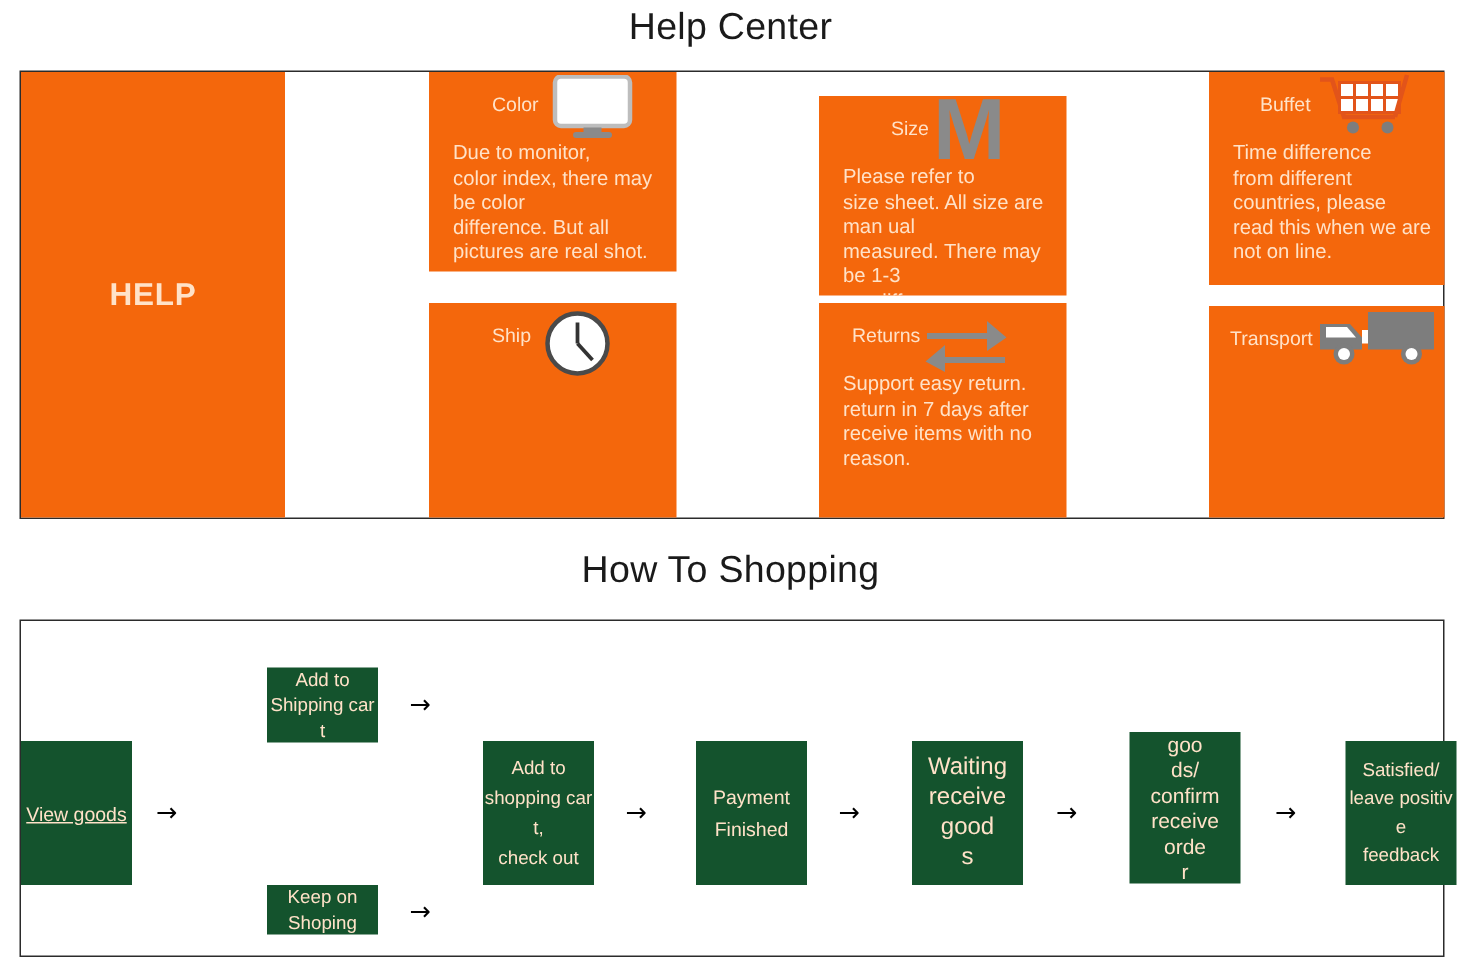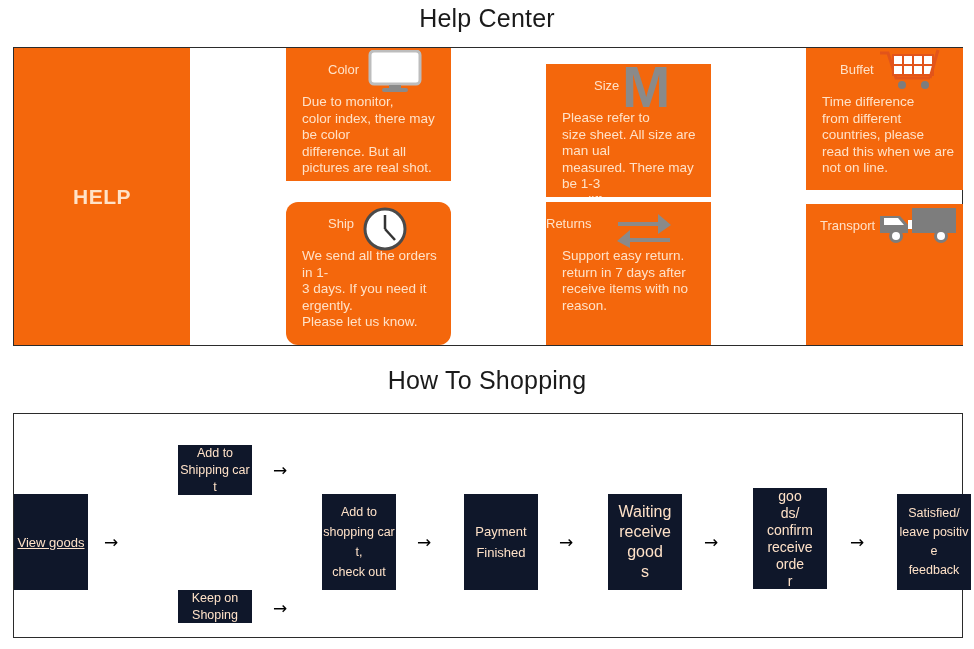--- a/index.html
+++ b/index.html
@@ -92,32 +92,32 @@
   }
   #help-hero .help-word {
     color: #ffe2c8;
     font-size: 21px;
     font-weight: bold;
     letter-spacing: 0.5px;
   }
 
   
   #tile-color  { left: 272px; top: 0px;   width: 165px; height: 133px; }
-  #tile-ship   { left: 272px; top: 154px; width: 165px; height: 143px; border-radius: 12px; }
+  #tile-ship   { left: 272px; top: 154px; width: 165px; height: 143px; }
   
   #tile-size   { left: 532px; top: 16px;   width: 165px; height: 133px; }
   #tile-returns{ left: 532px; top: 154px; width: 165px; height: 143px; }
   
   #tile-buffet   { left: 792px; top: 0px;   width: 157px; height: 142px; }
   #tile-transport{ left: 792px; top: 156px; width: 157px; height: 141px; }
 
   #tile-color .tile-label   { padding-left: 42px; }
   #tile-ship .tile-label    { padding-left: 42px; }
   #tile-size .tile-label    { padding-left: 48px; }
-  #tile-returns .tile-label { }
+  #tile-returns .tile-label { padding-left: 22px; }
   #tile-buffet .tile-label  { padding-left: 34px; }
   #tile-transport .tile-label{ padding-left: 14px; }
 
   
   .tile-icon {
     position: absolute;
     top: 4px;
   }
   #icon-monitor   { left: 82px;  top: 2px; }
   #icon-clock     { left: 76px;  top: 4px; }
@@ -130,21 +130,21 @@
     font-size: 58px;
     line-height: 58px;
     font-weight: bold;
     color: #8a8a8a;
     font-family: "Liberation Sans", sans-serif;
   }
 
   
   .flow-box {
     position: absolute;
-    background: #0f172a;
+    background: #14532d;
     color: #ffe2c8;
     font-size: 13px;
     line-height: 21px;
     display: flex;
     align-items: center;
     justify-content: center;
     text-align: center;
     box-sizing: border-box;
     white-space: pre-line;
     overflow: hidden;
@@ -188,23 +188,20 @@
     <div class="tile-head">
       <span class="tile-label">Ship</span>
       <span class="tile-icon" id="icon-clock">
         <svg width="46" height="46" viewBox="0 0 46 46">
           <circle cx="23" cy="23" r="20" fill="#ffffff" stroke="#4a4a4a" stroke-width="3"></circle>
           <line x1="23" y1="23" x2="23" y2="9" stroke="#333333" stroke-width="2.5"></line>
           <line x1="23" y1="23" x2="33" y2="34" stroke="#333333" stroke-width="2.5"></line>
         </svg>
       </span>
     </div>
-    <div class="tile-body">We send all the orders in 1-
-3 days. If you need it ergently.
-Please let us know.</div>
   </div>
 
   <div class="tile" id="tile-size">
     <div class="tile-head">
       <span class="tile-label">Size</span>
       <span class="tile-icon m-glyph" id="icon-m">M</span>
     </div>
     <div class="tile-body">Please refer to
 size sheet.  All size are man ual
 measured.  There may be 1-3

